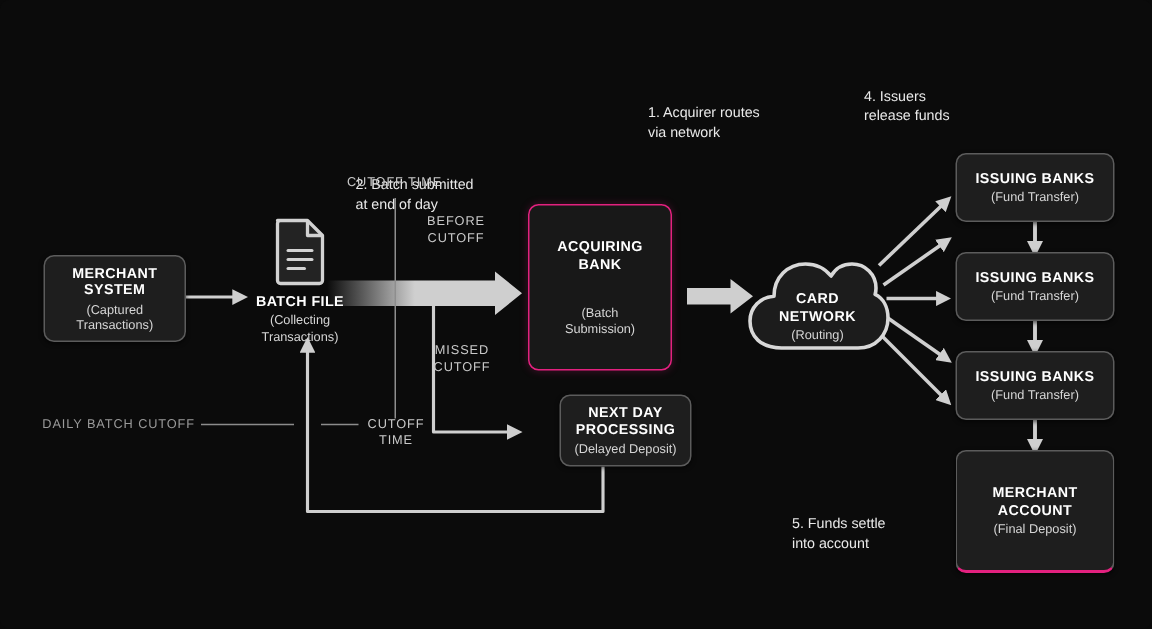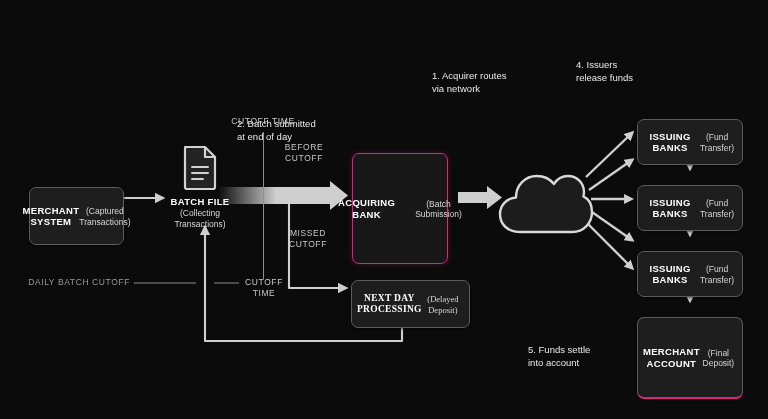--- a/index.html
+++ b/index.html
@@ -16,28 +16,27 @@
     border-radius:6px;
   }
   
   .node{
     position:absolute;
     box-sizing:border-box;
     background:#1e1e1e;
     border:1px solid #5c5c5c;
     border-radius:7px;
     display:flex;
-    flex-direction:row;
+    flex-direction:column;
     align-items:center;
     justify-content:center;
     text-align:center;
     color:#f2f2f2;
     padding:4px 5px;
     box-shadow:0 1px 3px rgba(0,0,0,.6);
-    margin-top:17px;
   }
   .node .t1{
     font-size:9.5px;
     font-weight:bold;
     letter-spacing:.3px;
     line-height:11.5px;
     color:#ffffff;
   }
   .node .t2{
     font-size:8.5px;
@@ -208,39 +207,44 @@
 Transactions)</div>
   </div>
 
   <div class="node accent" style="left:352px; top:136px; width:96px; height:111px;">
     <div class="t1" style="white-space:pre-line;">ACQUIRING
 BANK</div>
     <div class="t2" style="white-space:pre-line;">(Batch
 Submission)</div>
   </div>
 
-  <div class="node" style="left:351px; top:263px; width:119px; height:48px;font-family:Liberation Serif, serif;">
+  <div class="node" style="left:373px; top:263px; width:88px; height:48px;">
     <div class="t1" style="white-space:pre-line;">NEXT DAY
 PROCESSING</div>
     <div class="t2" style="white-space:pre-line;">(Delayed Deposit)</div>
   </div>
 
   <div style="position:absolute; left:495px; top:152px; width:100px; height:92px;">
     <svg viewBox="0 0 100 92" width="100" height="92" style="display:block;">
       <path d="M26,80
                C12,80 5,72 5,62
                C5,53 12,46 21,45.5
                C21,33 30,24 42,24
                C49,24 55,27 59,32
                C62,27 67,24 73,24
                C82,24 89,31 89,40
                C89,41.5 88.8,43 88.4,44.3
                C94,47 97,53 97,60
                C97,71 89,80 77,80 Z" fill="#1c1c1c" stroke="#d8d8d8" stroke-width="2.4" stroke-linejoin="round"></path>
     </svg>
+    <div style="position:absolute; left:0; top:42px; width:100px; text-align:center;">
+      <div class="t1" style="font-size:9.5px; font-weight:bold; color:#ffffff; line-height:11.5px; letter-spacing:.3px; white-space:pre-line;">CARD
+NETWORK</div>
+      <div class="t2" style="font-size:8.5px; color:#d6d6d6; line-height:10.5px; margin-top:1px;">(Routing)</div>
+    </div>
   </div>
 
   <div class="node" style="left:637px; top:102px; width:106px; height:46px;">
     <div class="t1">ISSUING BANKS</div>
     <div class="t2">(Fund Transfer)</div>
   </div>
 
   <div class="node" style="left:637px; top:168px; width:106px; height:46px;">
     <div class="t1">ISSUING BANKS</div>
     <div class="t2">(Fund Transfer)</div>

